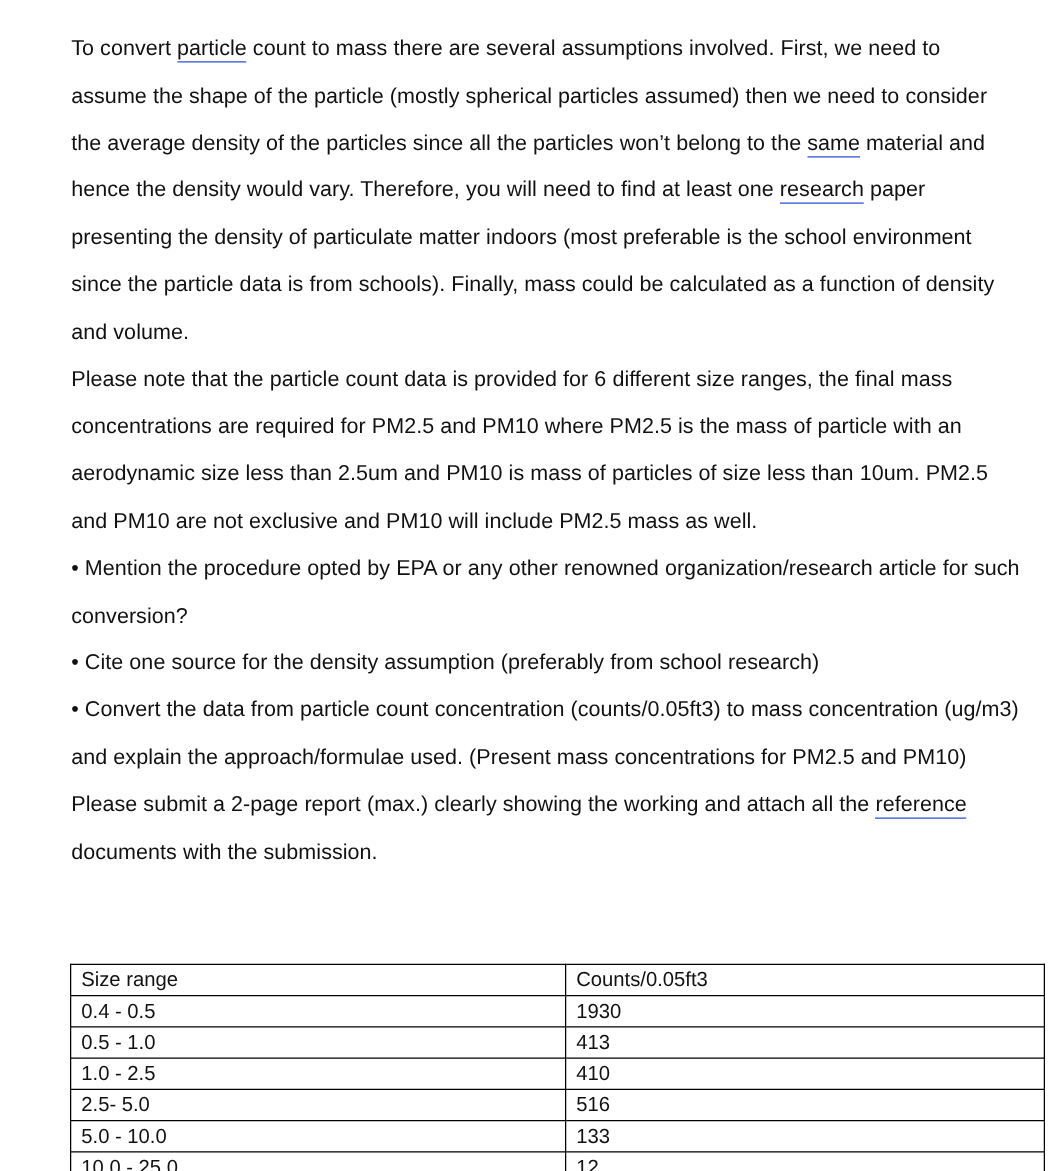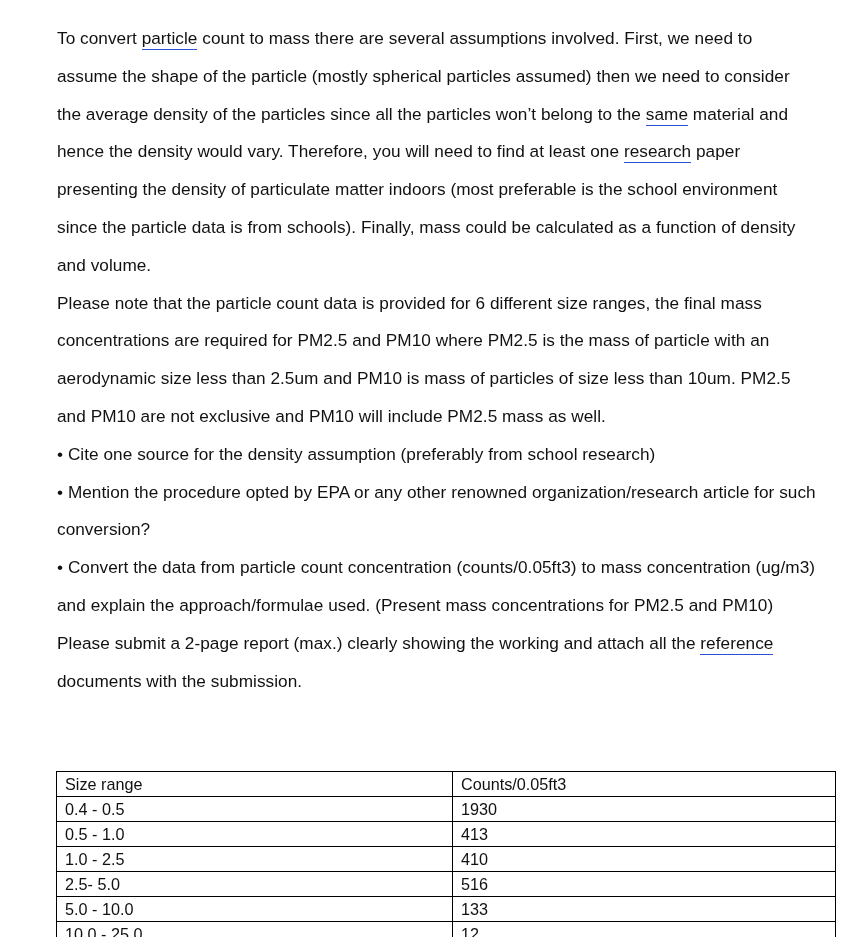--- a/index.html
+++ b/index.html
@@ -80,22 +80,22 @@
   table.datatable col.c2 { width: 383px; }
 </style>
 </head>
 <body>
 
 <div class="page">
 
   <div class="content">
     <p class="para">To convert <a class="doclink">particle</a> count to mass there are several assumptions involved. First, we need to assume the shape of the particle (mostly spherical particles assumed) then we need to consider the average density of the particles since all the particles won’t belong to the <a class="doclink">same</a> material and hence the density would vary. Therefore, you will need to find at least one <a class="doclink">research</a> paper presenting the density of particulate matter indoors (most preferable is the school environment since the particle data is from schools). Finally, mass could be calculated as a function of density and volume.</p>
     <p class="para">Please note that the particle count data is provided for 6 different size ranges, the final mass concentrations are required for PM2.5 and PM10 where PM2.5 is the mass of particle with an aerodynamic size less than 2.5um and PM10 is mass of particles of size less than 10um. PM2.5 and PM10 are not exclusive and PM10 will include PM2.5 mass as well.</p>
+    <p class="para bullet-line">• Mention the procedure opted by EPA or any other renowned organization/research article for such conversion?</p>
     <p class="para bullet-line">• Cite one source for the density assumption (preferably from school research)</p>
-    <p class="para bullet-line">• Mention the procedure opted by EPA or any other renowned organization/research article for such conversion?</p>
     <p class="para bullet-line">• Convert the data from particle count concentration (counts/0.05ft3) to mass concentration (ug/m3) and explain the approach/formulae used. (Present mass concentrations for PM2.5 and PM10)</p>
     <p class="para">Please submit a 2-page report (max.) clearly showing the working and attach all the <a class="doclink">reference</a> documents with the submission.</p>
   </div>
 
   <div class="tbl-wrap">
     <table class="datatable">
       <colgroup>
           <col class="c1">
           <col class="c2">
         </colgroup>

